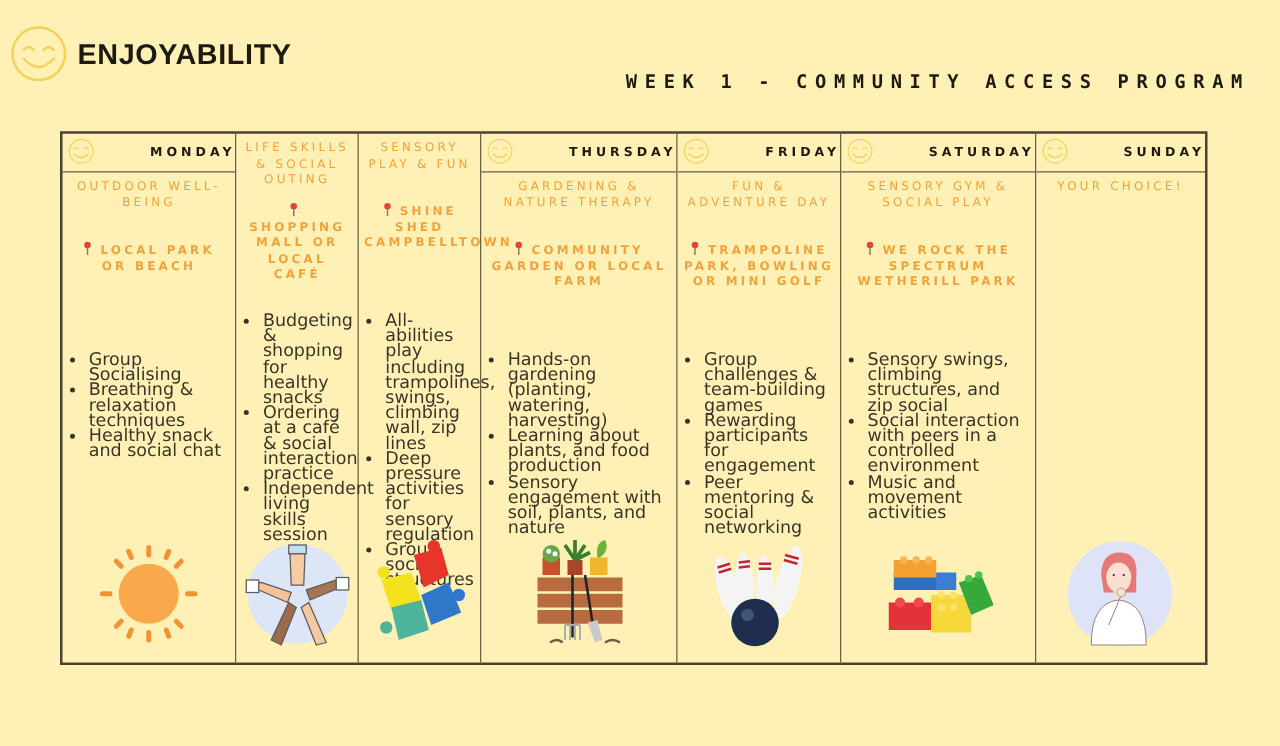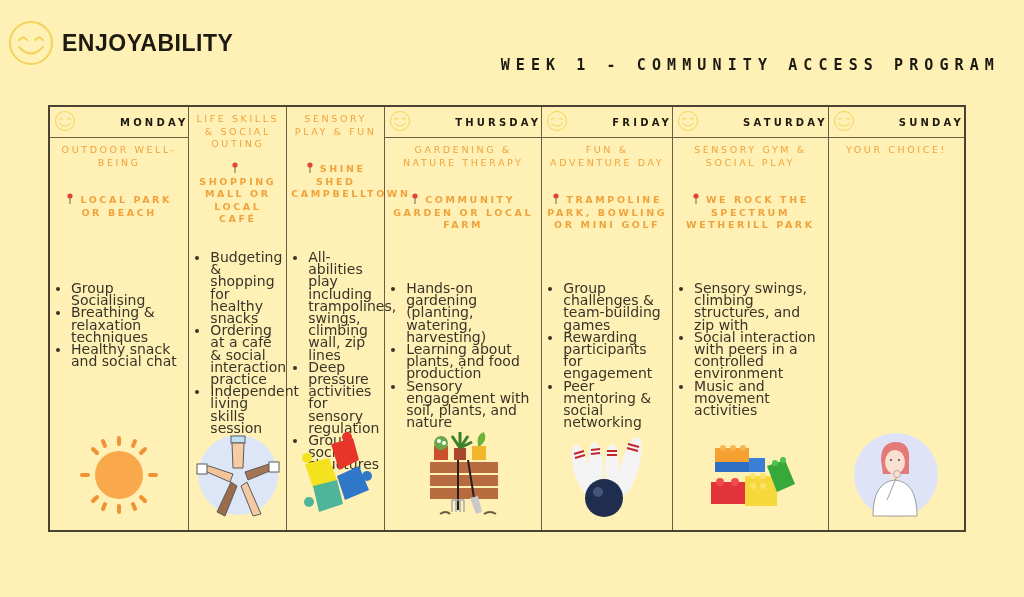--- a/index.html
+++ b/index.html
@@ -361,21 +361,21 @@
     </div>
     <div class="day-body">
       <div class="activity-title">SENSORY GYM &amp; SOCIAL PLAY</div>
       <div class="location">
         <svg class="pin" viewBox="0 0 8 11">
             <circle cx="4" cy="3" r="2.6" fill="#e0443a"></circle>
             <rect x="3.4" y="5" width="1.2" height="6" fill="#8a7c6a"></rect>
           </svg><span>WE ROCK THE SPECTRUM WETHERILL PARK</span>
       </div>
       <ul class="activities">
-        <li>Sensory swings, climbing structures, and zip with</li>
+        <li>Sensory swings, climbing structures, and zip social</li>
         <li>Social interaction with peers in a controlled environment</li>
         <li>Music and movement activities</li>
       </ul>
       <svg class="illustration" viewBox="0 0 90 90">
         <rect x="40" y="28" width="20" height="14" fill="#3a7fd5"></rect>
         <rect x="10" y="28" width="34" height="14" fill="#2e6fc4"></rect>
         <rect x="10" y="18" width="34" height="14" fill="#f5a030"></rect>
         <circle cx="18" cy="18" r="3" fill="#f7b552"></circle>
           <circle cx="28" cy="18" r="3" fill="#f7b552"></circle>
           <circle cx="38" cy="18" r="3" fill="#f7b552"></circle>

